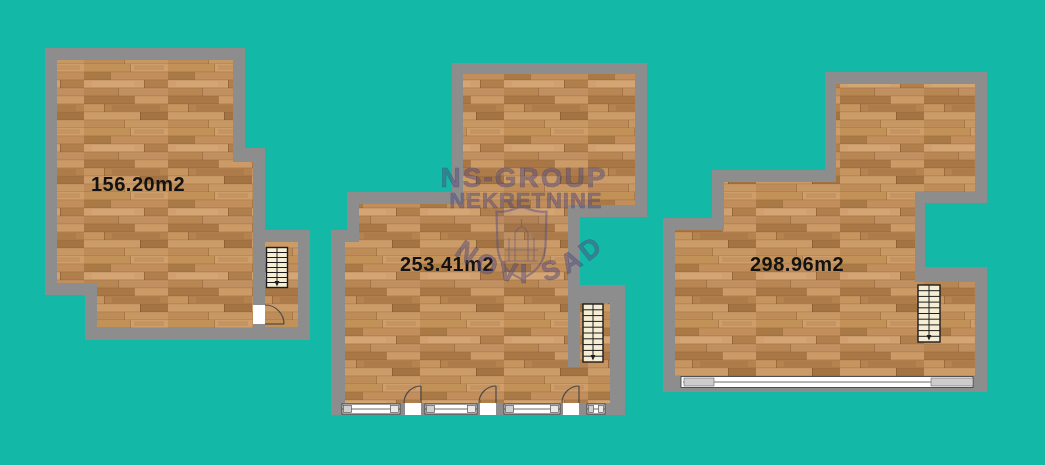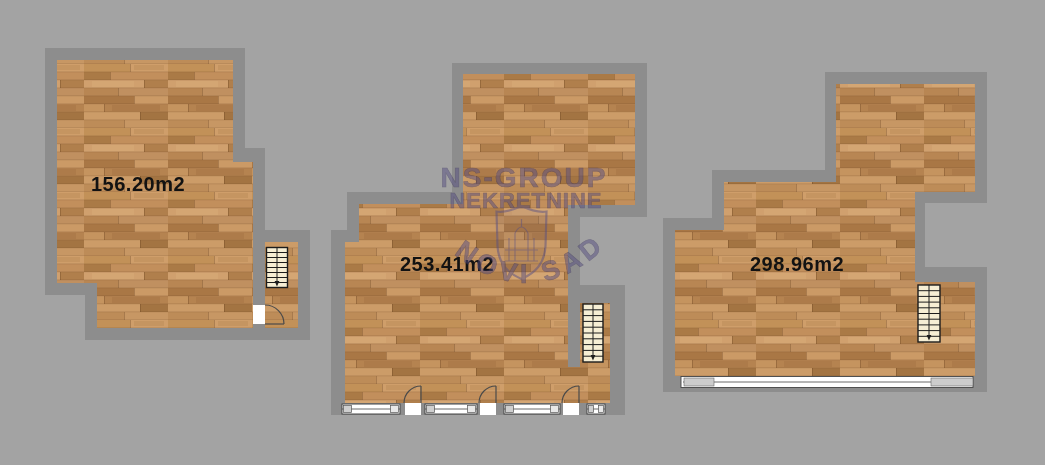--- a/index.html
+++ b/index.html
@@ -1,19 +1,19 @@
 <!DOCTYPE html>
 <html><head>
 <meta charset="utf-8">
 <style>
   html,body{margin:0;padding:0;background:#ffffff;}
   .sheet{
     position:relative;
     width:1045px;height:465px;
-    background:#a3a3a3;
+    background:#14b8a6;
     font-family:"Liberation Sans", sans-serif;
     overflow:hidden;
   }
   svg{display:block}
   .area-label{
     font-family:"Liberation Sans", sans-serif;
     font-weight:700;
     font-size:20px;
     fill:#121212;
     letter-spacing:.5px;

